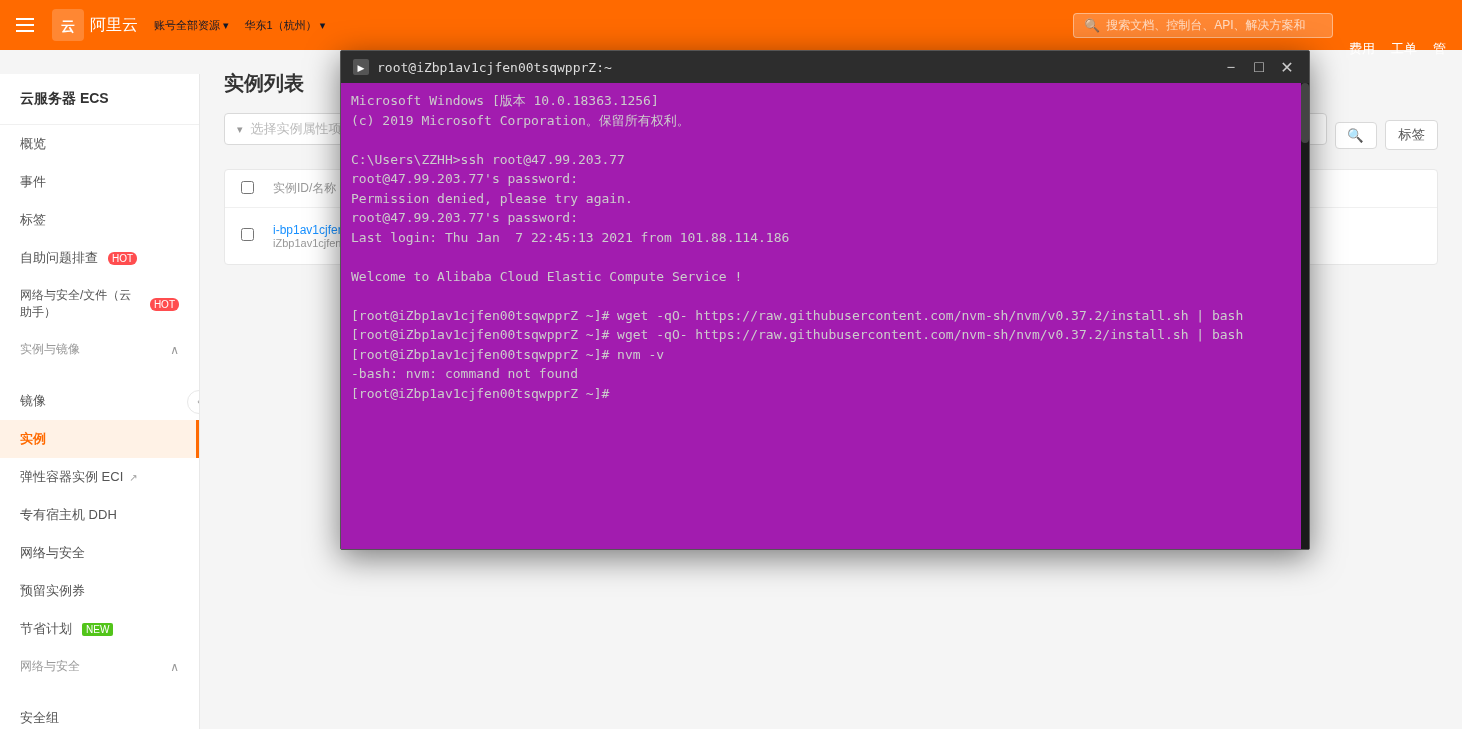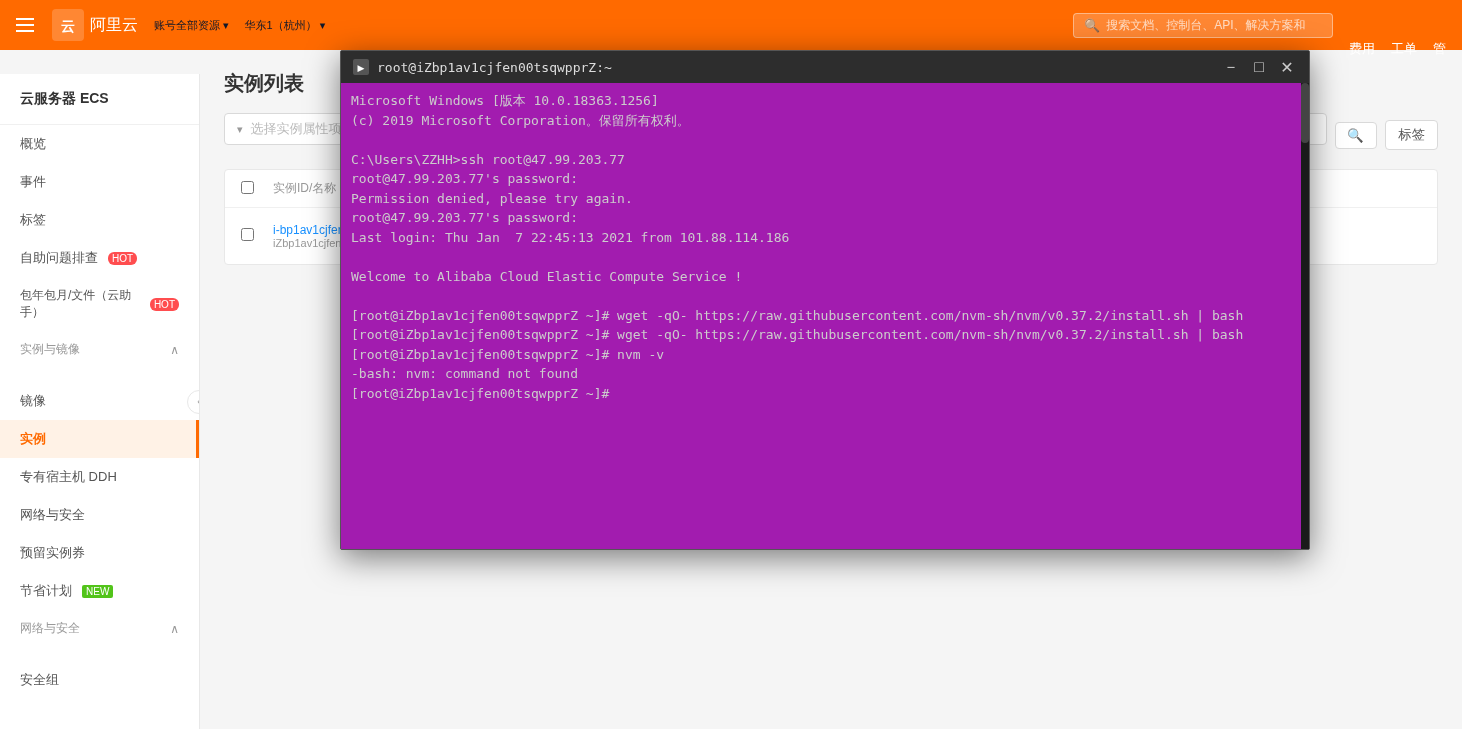--- a/index.html
+++ b/index.html
@@ -322,34 +322,38 @@
       <span>事件</span>
     </div>
     <div class="sidebar-item">
       <span>标签</span>
     </div>
     <div class="sidebar-item">
       <span>自助问题排查</span>
       <span class="badge-hot">HOT</span>
     </div>
     <div class="sidebar-item" style="font-size:12px;">
-      <span>包年包月/文件（云助手）</span>
+      <span>网络与安全/文件（云助手）</span>
       <span class="badge-hot">HOT</span>
     </div>
 
     <div class="sidebar-section">
       <span>实例与镜像</span>
       <span>∧</span>
     </div>
 
     <div class="sidebar-item">
       <span>镜像</span>
     </div>
     <div class="sidebar-item active">
       <span>实例</span>
+    </div>
+    <div class="sidebar-item">
+      <span>弹性容器实例 ECI</span>
+      <span style="font-size:10px;color:#999;">↗</span>
     </div>
     <div class="sidebar-item">
       <span>专有宿主机 DDH</span>
     </div>
     <div class="sidebar-item">
       <span>网络与安全</span>
     </div>
     <div class="sidebar-item">
       <span>预留实例券</span>
     </div>

